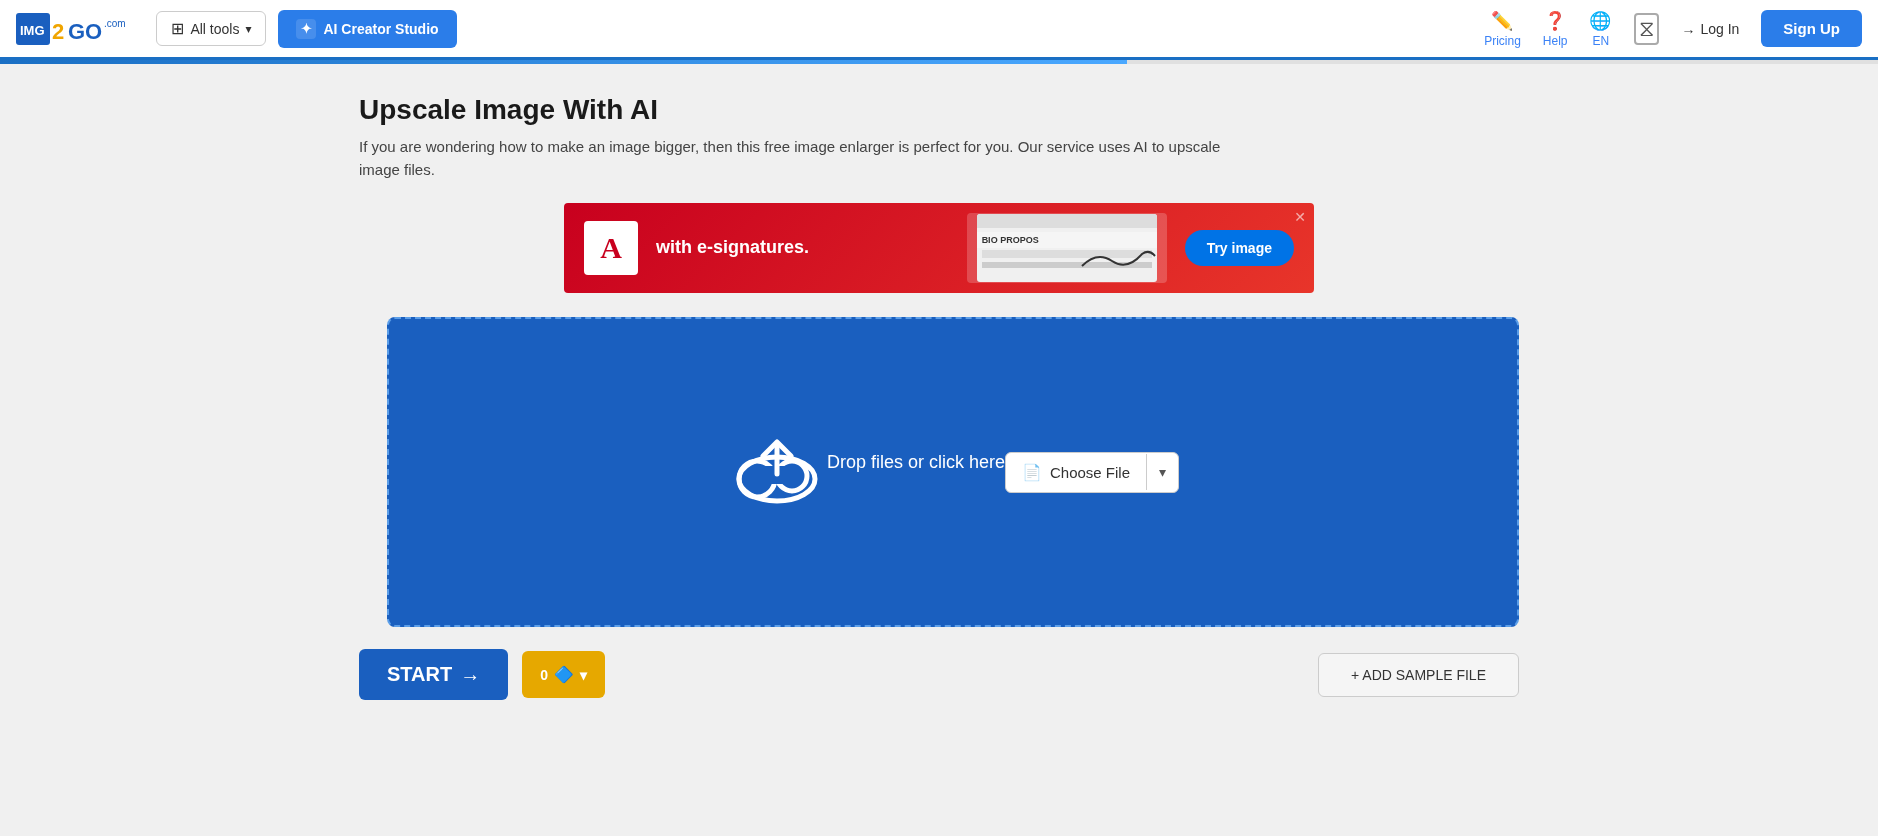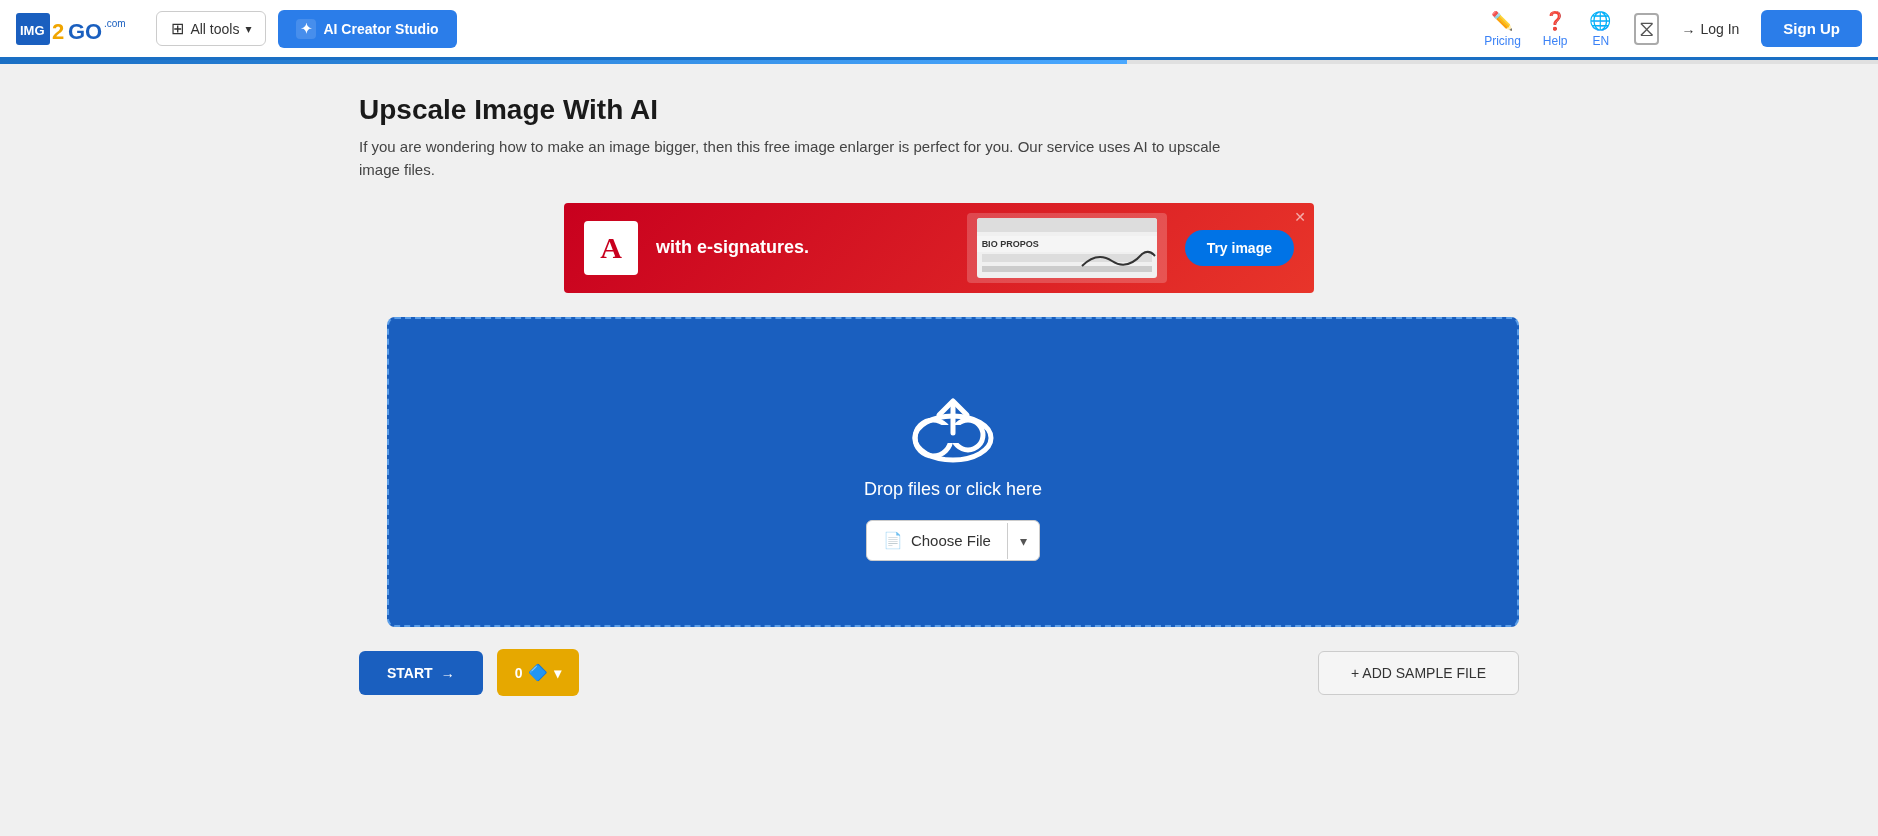--- a/index.html
+++ b/index.html
@@ -165,21 +165,21 @@
       background: #fff3;
       border-radius: 4px;
       display: flex;
       align-items: center;
       justify-content: center;
       flex-shrink: 0;
       position: relative;
     }
     .ad-mockup-inner {
       width: 180px;
-      height: 60px;
+      height: 68px;
       background: #f0f0f0;
       border-radius: 3px;
       overflow: hidden;
       display: flex;
       flex-direction: column;
     }
     .ad-mockup-bar { height: 14px; background: #ddd; margin-bottom: 4px; }
     .ad-try-btn {
       background: #0073e6;
       color: #fff;
@@ -200,21 +200,21 @@
       cursor: pointer;
     }
 
     
     .upload-area {
       background: #1a5fbf;
       border: 2px dashed #5b9ee8;
       border-radius: 8px;
       min-height: 310px;
       display: flex;
-      flex-direction: column;
+      flex-direction: row;
       align-items: center;
       justify-content: center;
       padding: 40px 20px;
       cursor: pointer;
       margin-bottom: 22px;
       margin-left: 28px;
     }
     .upload-cloud-icon {
       width: 100px;
       height: 80px;
@@ -264,21 +264,21 @@
       align-items: center;
       gap: 14px;
       margin-top: 8px;
     }
     .start-btn {
       background: #1a5fbf;
       color: #fff;
       border: none;
       border-radius: 6px;
       padding: 14px 28px;
-      font-size: 14px;
+      font-size: 20px;
       font-weight: 700;
       cursor: pointer;
       display: flex;
       align-items: center;
       gap: 8px;
     }
     .quality-btn {
       background: #e6a800;
       color: #fff;
       border: none;

